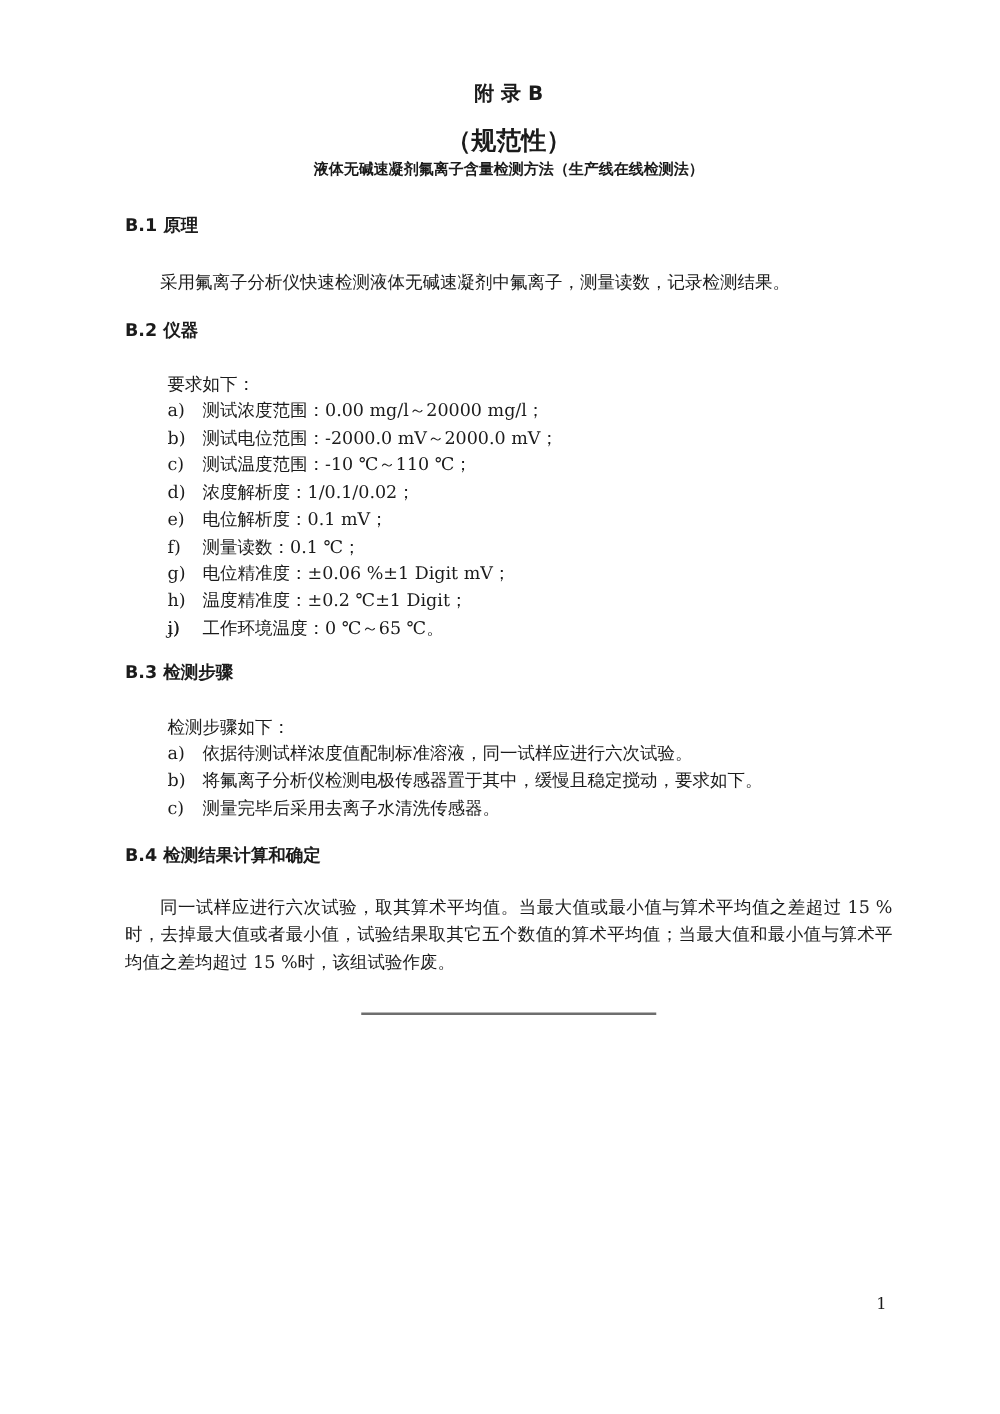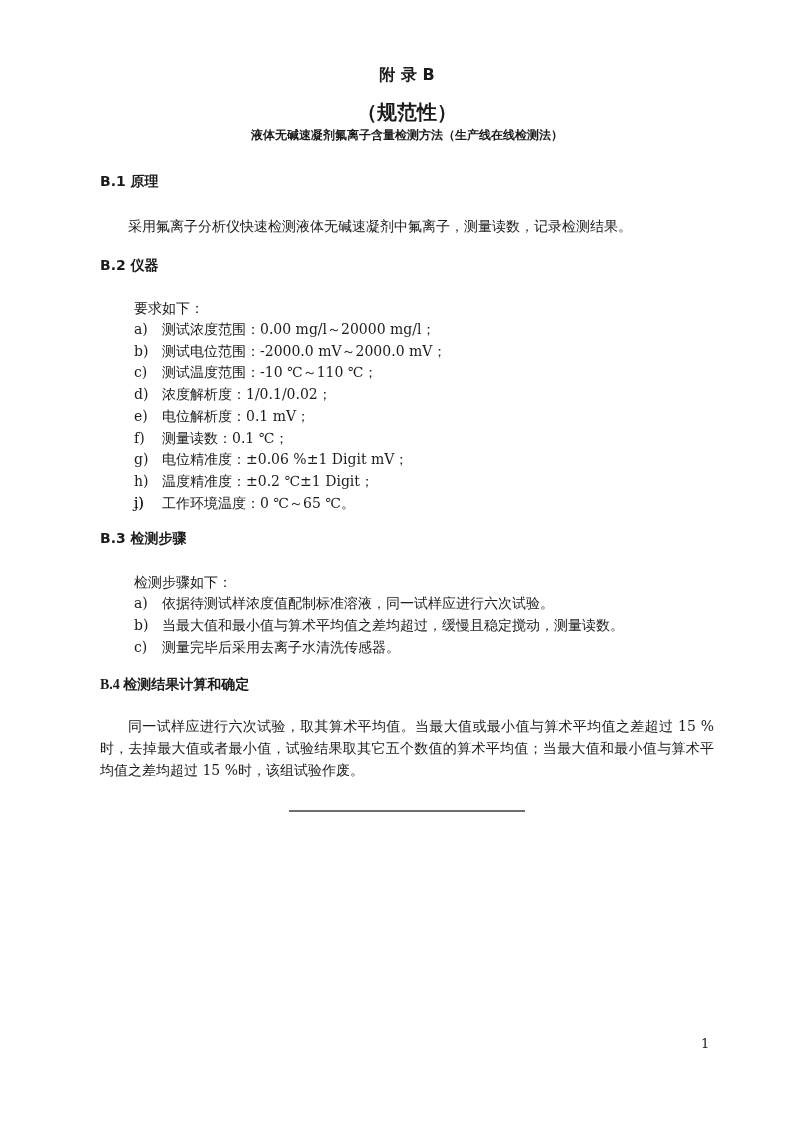--- a/index.html
+++ b/index.html
@@ -50,21 +50,21 @@
   }
   .sec {
     font-family: "DejaVu Sans", "Liberation Sans", sans-serif;
     font-weight: bold;
     font-size: 14px;
     line-height: 18px;
     margin: 27px 0 0 0;
   }
   .sec-b2 { margin-top: 19px; }
   .sec-b3 { margin-top: 15px; }
-  .sec-b4 { margin-top: 18px; font-family: Liberation Serif, serif; }
+  .sec-b4 { margin-top: 18px; }
   .para {
     margin: 25px 0 0 0;
     line-height: 22px;
     text-indent: 2em;
   }
   .para-b4 {
     margin-top: 22px;
     line-height: 21.7px;
     text-align: justify;
   }
@@ -124,21 +124,21 @@
       <div class="li"><span class="lbl">g)</span><span class="txt">电位精准度：±0.06 %±1 Digit mV；</span></div>
       <div class="li"><span class="lbl">h)</span><span class="txt">温度精准度：±0.2 ℃±1 Digit；</span></div>
       <div class="li"><span class="lbl">i)</span></div>
       <div class="li"><span class="lbl">j)</span><span class="txt">工作环境温度：0 ℃～65 ℃。</span></div>
     </div>
 
     <div class="sec sec-b3">B.3 检测步骤</div>
     <p class="intro intro-b3">检测步骤如下：</p>
     <div class="list">
       <div class="li"><span class="lbl">a)</span><span class="txt">依据待测试样浓度值配制标准溶液，同一试样应进行六次试验。</span></div>
-      <div class="li"><span class="lbl">b)</span><span class="txt">当最大值和最小值与算术平均值之差均超过，缓慢且稳定搅动，测量读数。</span></div>
+      <div class="li"><span class="lbl">b)</span><span class="txt">将氟离子分析仪检测电极传感器置于其中，缓慢且稳定搅动，要求如下。</span></div>
       <div class="li"><span class="lbl">c)</span><span class="txt">测量完毕后采用去离子水清洗传感器。</span></div>
     </div>
 
     <div class="sec sec-b4">B.4 检测结果计算和确定</div>
     <p class="para para-b4">同一试样应进行六次试验，取其算术平均值。当最大值或最小值与算术平均值之差超过 15 %时，去掉最大值或者最小值，试验结果取其它五个数值的算术平均值；当最大值和最小值与算术平均值之差均超过 15 %时，该组试验作废。</p>
 
     <div class="divider"></div>
   </div>
 
   <div class="page-number">1</div>

